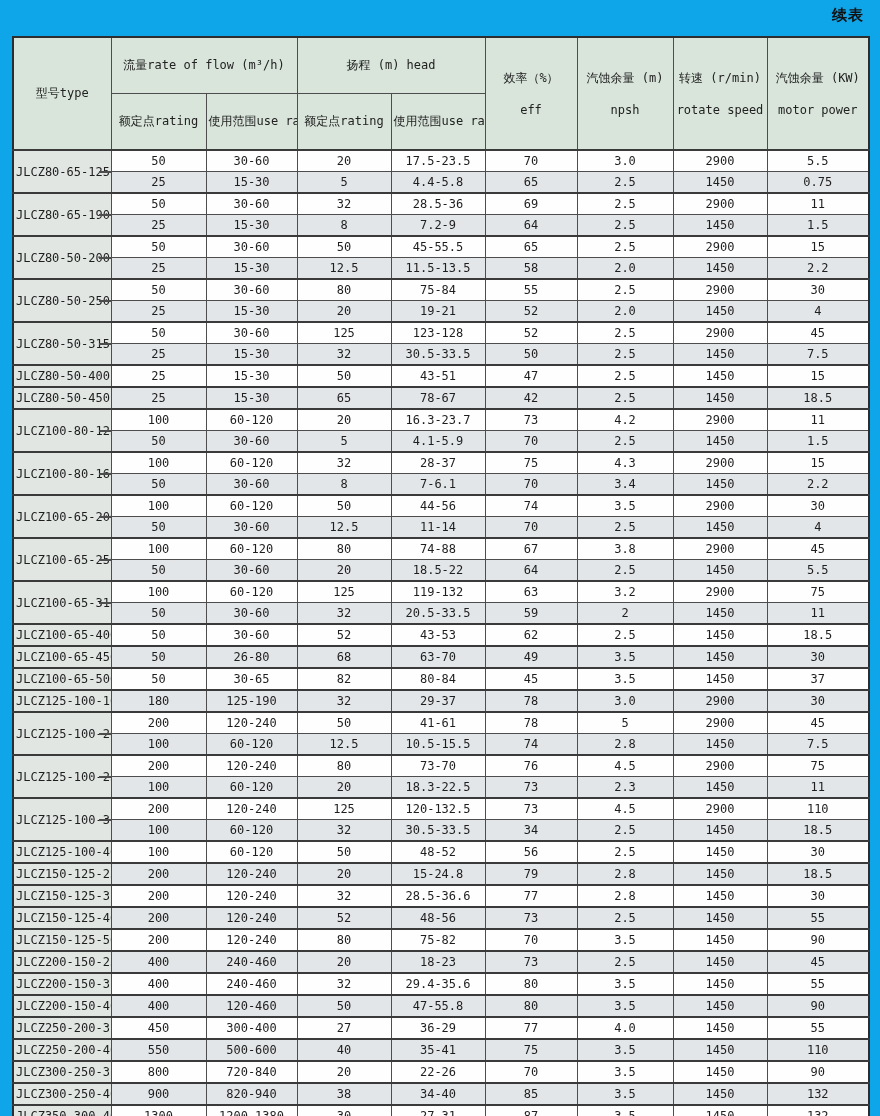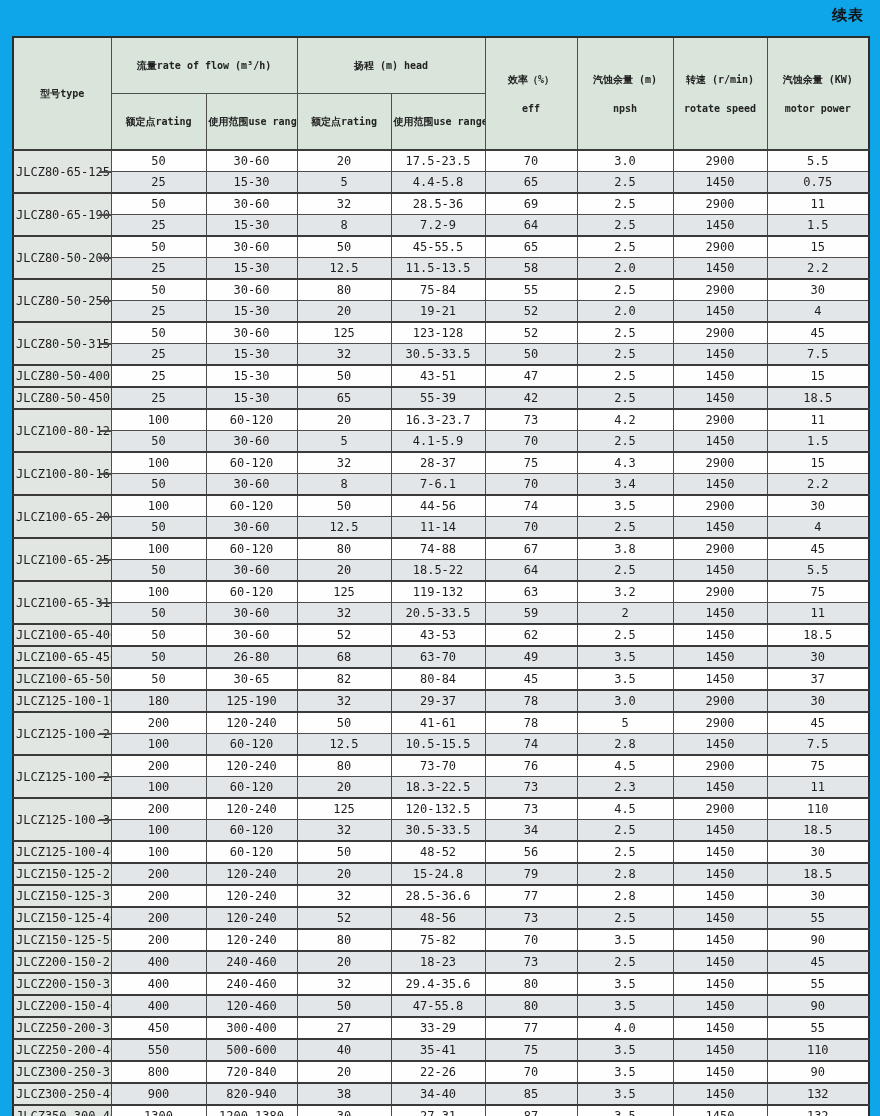--- a/index.html
+++ b/index.html
@@ -35,22 +35,22 @@
     border: 1px solid #4d4d4d;
     text-align: center;
     vertical-align: middle;
     padding: 0 2px;
     overflow: hidden;
     white-space: nowrap;
   }
   
   .spec thead th {
     background: #d9e5db;
-    font-weight: 700;
-    font-size: 10px;
+    font-weight: 400;
+    font-size: 12px;
     color: #222;
   }
   .spec thead tr.hd-top th { height: 55px; }
   .spec thead tr.hd-sub th { height: 55px; }
   .hd-two .cn { display: block; margin-bottom: 16px; }
   .hd-two .en { display: block; }
   
   .spec tbody td {
     height: 20px;
     font-size: 12px;
@@ -240,21 +240,21 @@
           <td class="data-cell">47</td>
           <td class="data-cell">2.5</td>
           <td class="data-cell">1450</td>
           <td class="data-cell">15</td>
         </tr>
         <tr class="row-shaded group-start">
           <td class="model-cell" rowspan="1">JLCZ80-50-450</td>
           <td class="data-cell">25</td>
           <td class="data-cell">15-30</td>
           <td class="data-cell">65</td>
-          <td class="data-cell">55-39</td>
+          <td class="data-cell">78-67</td>
           <td class="data-cell">42</td>
           <td class="data-cell">2.5</td>
           <td class="data-cell">1450</td>
           <td class="data-cell">18.5</td>
         </tr>
         <tr class="row-white group-start">
           <td class="model-cell span2" rowspan="2">JLCZ100-80-125</td>
           <td class="data-cell">100</td>
           <td class="data-cell">60-120</td>
           <td class="data-cell">20</td>
@@ -551,21 +551,21 @@
           <td class="data-cell">80</td>
           <td class="data-cell">3.5</td>
           <td class="data-cell">1450</td>
           <td class="data-cell">90</td>
         </tr>
         <tr class="row-white group-start">
           <td class="model-cell" rowspan="1">JLCZ250-200-315</td>
           <td class="data-cell">450</td>
           <td class="data-cell">300-400</td>
           <td class="data-cell">27</td>
-          <td class="data-cell">33-29</td>
+          <td class="data-cell">36-29</td>
           <td class="data-cell">77</td>
           <td class="data-cell">4.0</td>
           <td class="data-cell">1450</td>
           <td class="data-cell">55</td>
         </tr>
         <tr class="row-shaded group-start">
           <td class="model-cell" rowspan="1">JLCZ250-200-400</td>
           <td class="data-cell">550</td>
           <td class="data-cell">500-600</td>
           <td class="data-cell">40</td>

